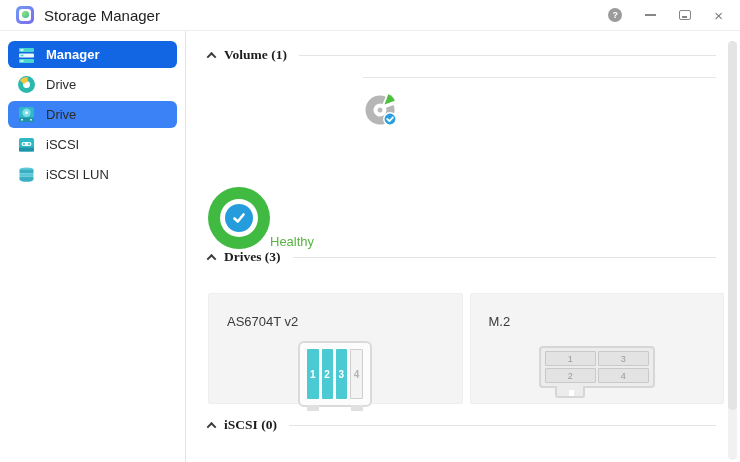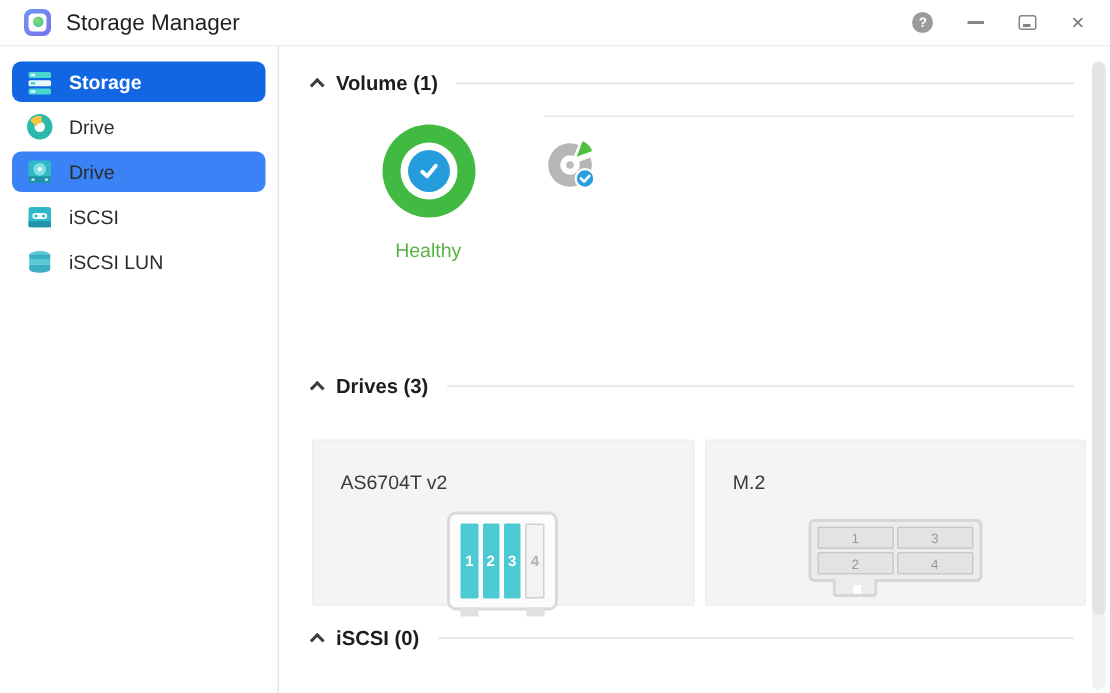--- a/index.html
+++ b/index.html
@@ -32,24 +32,24 @@
   .side-item { display:flex; align-items:center; gap:10px; height:27px; margin:0 8px 3px 8px;
     border-radius:6px; padding-left:9px; font-size:13px; color:#2b2b2b; cursor:pointer; }
   .side-item.selected { background:#1266e4; color:#fff; font-weight:bold; }
   .side-item.hovered { background:#3b82f6; }
   .side-icon { width:19px; height:19px; flex:0 0 19px; }
   
   .content { flex:1; position:relative; padding-left:22px; background:#fff; }
   .section-header { display:flex; align-items:center; margin-top:16px; height:16px; }
   .caret { width:7px; height:7px; border-left:2px solid #3c3c3c; border-top:2px solid #3c3c3c;
     transform:rotate(45deg) translate(1px,1px); flex:0 0 7px; cursor:pointer; }
-  .section-title { font-size:13.5px; font-weight:bold; color:#1d1d1d; margin-left:9px; white-space:nowrap; }
+  .section-title { font-size:13.5px; font-weight:bold; color:#1d1d1d; margin-left:9px; white-space:nowrap;font-family:Liberation Serif, serif; }
   .section-line { flex:1; height:1px; background:#e4e4e4; margin:0 24px 0 12px; }
   .volume-body { display:flex; height:186px; }
-  .health-col { width:155px; flex:0 0 155px; display:flex; flex-direction:column; align-items:center; padding-top:20px; }
+  .health-col { width:155px; flex:0 0 155px; display:flex; flex-direction:row; align-items:flex-end; padding-top:20px; }
   .health-circle { width:62px; height:62px; border-radius:50%; background:#41ba41;
     display:flex; align-items:center; justify-content:center; }
   .health-inner { width:38px; height:38px; border-radius:50%; background:#fff;
     display:flex; align-items:center; justify-content:center; }
   .health-check { width:28px; height:28px; border-radius:50%; background:#259ddd;
     display:flex; align-items:center; justify-content:center; }
   .health-label { margin-top:14px; font-size:13px; color:#57b343; }
   .volume-detail { flex:1; margin-right:24px; margin-top:14px; border-top:1px solid #e6e6e6;
     padding-top:12px; display:flex; gap:13px; align-items:flex-start; height:fit-content; cursor:pointer; }
   .vol-text { display:flex; flex-direction:column; }
@@ -103,21 +103,21 @@
   <div class="sidebar">
     <div class="side-item selected">
       <svg class="side-icon" viewBox="0 0 19 19">
         <rect x="2" y="3" width="15" height="4" rx="1" fill="#49d6cf"></rect>
         <rect x="2" y="8.5" width="15" height="4" rx="1" fill="#eafafa"></rect>
         <rect x="2" y="14" width="15" height="4" rx="1" fill="#49d6cf"></rect>
         <rect x="3.5" y="4.2" width="3" height="1.6" fill="#eafafa"></rect>
         <rect x="3.5" y="15.2" width="3" height="1.6" fill="#eafafa"></rect>
         <rect x="3.5" y="9.7" width="3" height="1.6" fill="#49d6cf"></rect>
       </svg>
-      <span>Storage</span>
+      <span>Manager</span>
     </div>
     <div class="side-item">
       <svg class="side-icon" viewBox="0 0 19 19">
         <circle cx="9.5" cy="9.5" r="6" fill="none" stroke="#2cb9ad" stroke-width="5"></circle>
         <path d="M4.8,5.2 A6,6 0 0 1 9.5,3.5 L9.5,6 A3.5,3.5 0 0 0 6.8,7.4 Z" fill="#f6c63e" stroke="#f6c63e" stroke-width="2.5"></path>
       </svg>
       <span>Drive</span>
     </div>
     <div class="side-item hovered">
       <svg class="side-icon" viewBox="0 0 19 19">

